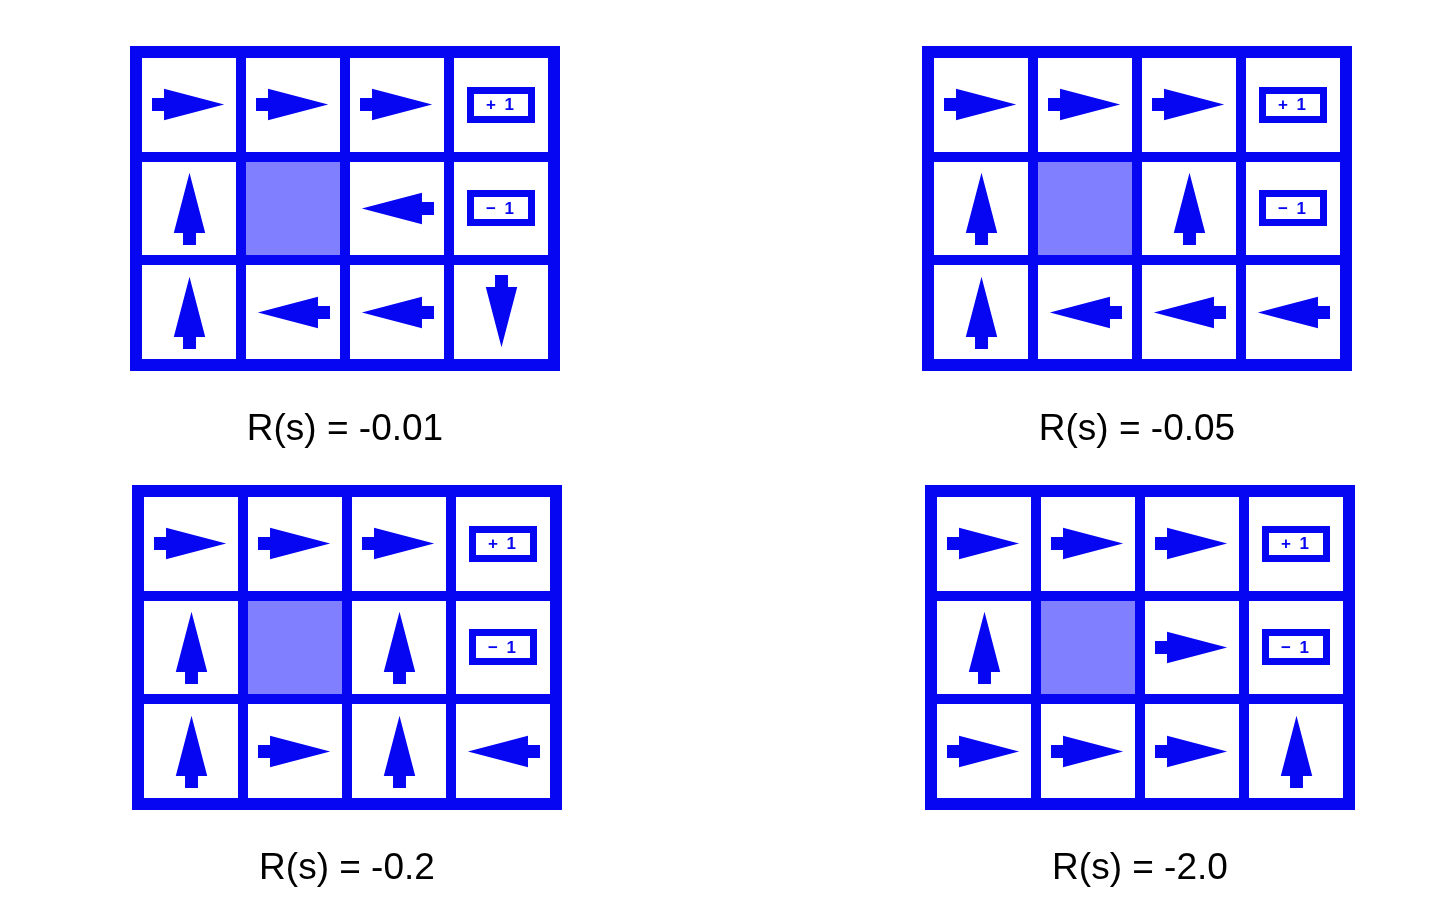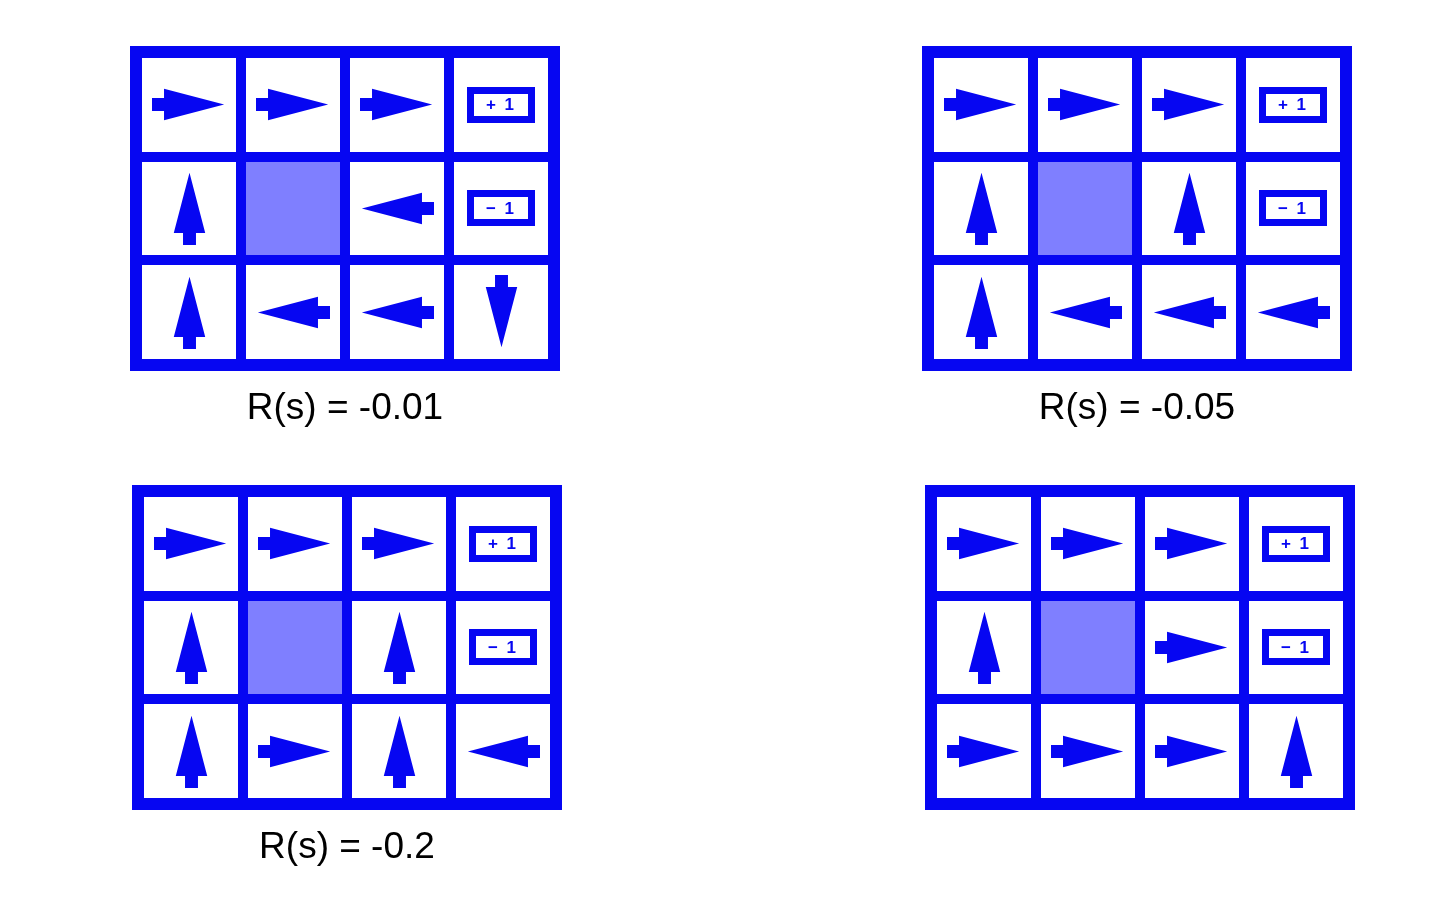--- a/index.html
+++ b/index.html
@@ -52,21 +52,21 @@
     color: var(--blue);
     font-weight: bold;
     font-size: 17px;
     letter-spacing: 2px;
     display: flex;
     align-items: center;
     justify-content: center;
     line-height: 1;
   }
   .grid-label {
-    margin-top: 15px;
+    margin-top: 36px;
     text-align: center;
     font-size: 37px;
     color: var(--text, #000000);
     white-space: nowrap;
   }
   .arrow-svg { display: block; }
 </style>
 </head>
 <body>
 
@@ -294,15 +294,16 @@
           <svg viewBox="0 0 80 40" width="74" height="37" class="arrow-svg">
             <polygon points="0,13 13,13 13,3 78,20 13,37 13,27 0,27" fill="#0606f2"></polygon>
           </svg>
         </div>
         <div class="cell">
           <svg viewBox="0 0 40 80" width="37" height="74" class="arrow-svg">
             <polygon points="13,80 13,67 3,67 20,2 37,67 27,67 27,80" fill="#0606f2"></polygon>
           </svg>
         </div>
       </div>
+    <div class="grid-label">R(s) = -2.0</div>
   </div>
 
 </div>
 
 </body></html>

